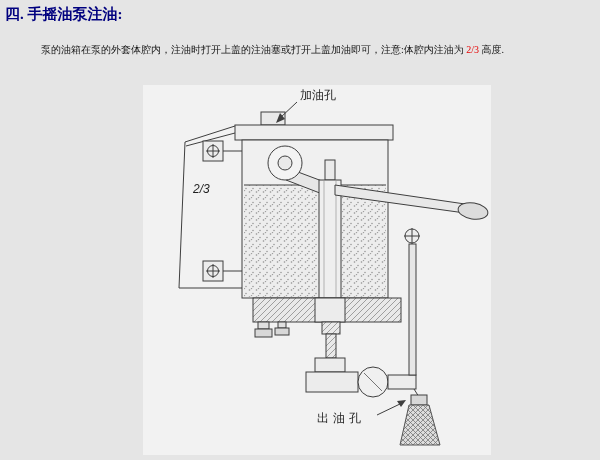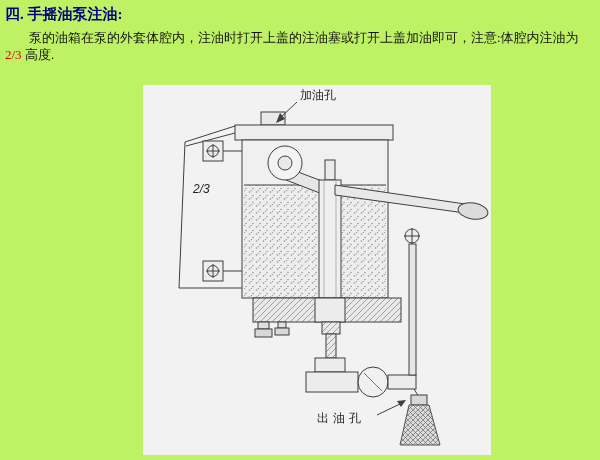--- a/index.html
+++ b/index.html
@@ -1,39 +1,39 @@
 <!DOCTYPE html>
 <html style="--heading-color: #00007f; --highlight-color: #e60000; --diagram-bg: #f2f2f2; --line-color: #3f3f3f;"><head>
 <meta charset="utf-8">
 <style>
   html, body { margin: 0; padding: 0; background: #ffffff; }
   .page {
     position: relative;
     width: 600px;
     height: 460px;
-    background: #bef264;
+    background: #e5e5e5;
     overflow: hidden;
     font-family: "Liberation Serif", "DejaVu Serif", serif;
   }
   .heading {
     position: absolute;
     left: 5px;
     top: 5px;
     margin: 0;
     font-size: 15px;
     font-weight: bold;
     color: var(--heading-color, #00007f);
   }
   .para {
     position: absolute;
     left: 5px;
     top: 29px;
     width: 578px;
-    margin: 0;
-    font-size: 13px;
+    margin: 12px;
+    font-size: 10px;
     line-height: 17px;
     color: #141414;
     text-indent: 24px;
   }
   .red { color: var(--highlight-color, #e60000); }
   .diagram {
     position: absolute;
     left: 143px;
     top: 85px;
     width: 348px;

